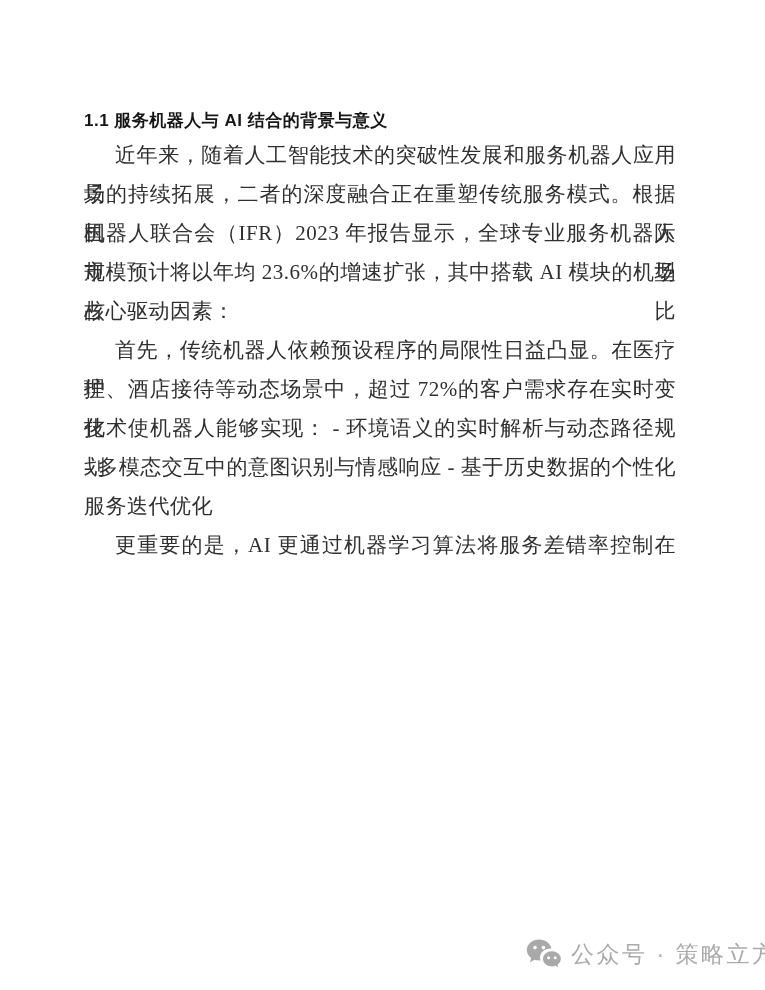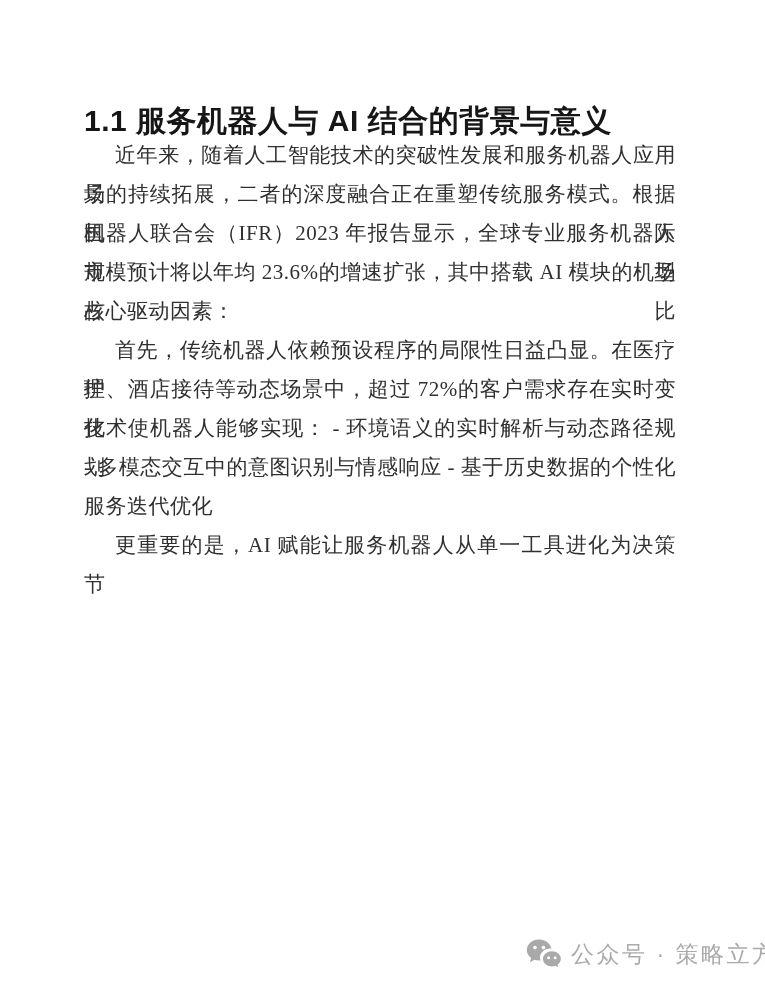--- a/index.html
+++ b/index.html
@@ -16,21 +16,21 @@
     overflow: hidden;
     font-family: "Liberation Serif", "DejaVu Serif", serif;
   }
   .heading {
     position: absolute;
     left: 84px;
     top: 106px;
     width: 600px;
     font-family: "Liberation Sans", "DejaVu Sans", sans-serif;
     font-weight: bold;
-    font-size: 30px;
+    font-size: 17px;
     line-height: 30px;
     color: #161616;
     letter-spacing: 0.5px;
     white-space: nowrap;
   }
   .document-body {
     position: absolute;
     left: 84px;
     top: 136px;
     width: 592px;
@@ -94,21 +94,21 @@
         <div class="line">核心驱动因素：</div>
       </div>
       <div class="paragraph">
         <div class="line indent justify">首先，传统机器人依赖预设程序的局限性日益凸显。在医疗护</div>
         <div class="line justify">理、酒店接待等动态场景中，超过 72%的客户需求存在实时变化</div>
         <div class="line justify">技术使机器人能够实现： - 环境语义的实时解析与动态路径规划</div>
         <div class="line justify">- 多模态交互中的意图识别与情感响应 - 基于历史数据的个性化</div>
         <div class="line">服务迭代优化</div>
       </div>
       <div class="paragraph">
-        <div class="line indent justify">更重要的是，AI 赋能让服务机器人从单一工具进化为决策节</div>
+        <div class="line indent justify">更重要的是，AI 更通过机器学习算法将服务差错率控制在</div>
       </div>
     </div>
 
   <div class="watermark">
     <span class="wm-icon">
       <svg viewBox="0 0 36 32" width="36" height="32" xmlns="http://www.w3.org/2000/svg" aria-hidden="true">
 
         <path fill="#a9a9a9" d="M13.2 1.5C6.2 1.5 0.8 6.2 0.8 12c0 3.2 1.7 6 4.3 7.9l-1.2 4.3 4.6-2.5c1.5 0.5 3 0.8 4.7 0.8 0.4 0 0.9 0 1.3-0.1-0.3-0.9-0.5-1.8-0.5-2.8 0-5 4.6-9 10.3-9 0.4 0 0.8 0 1.2 0.1C24.4 5.4 19.3 1.5 13.2 1.5z"></path>
         <circle fill="#ffffff" cx="9" cy="9.6" r="1.8"></circle>
         <circle fill="#ffffff" cx="17.4" cy="9.6" r="1.8"></circle>

